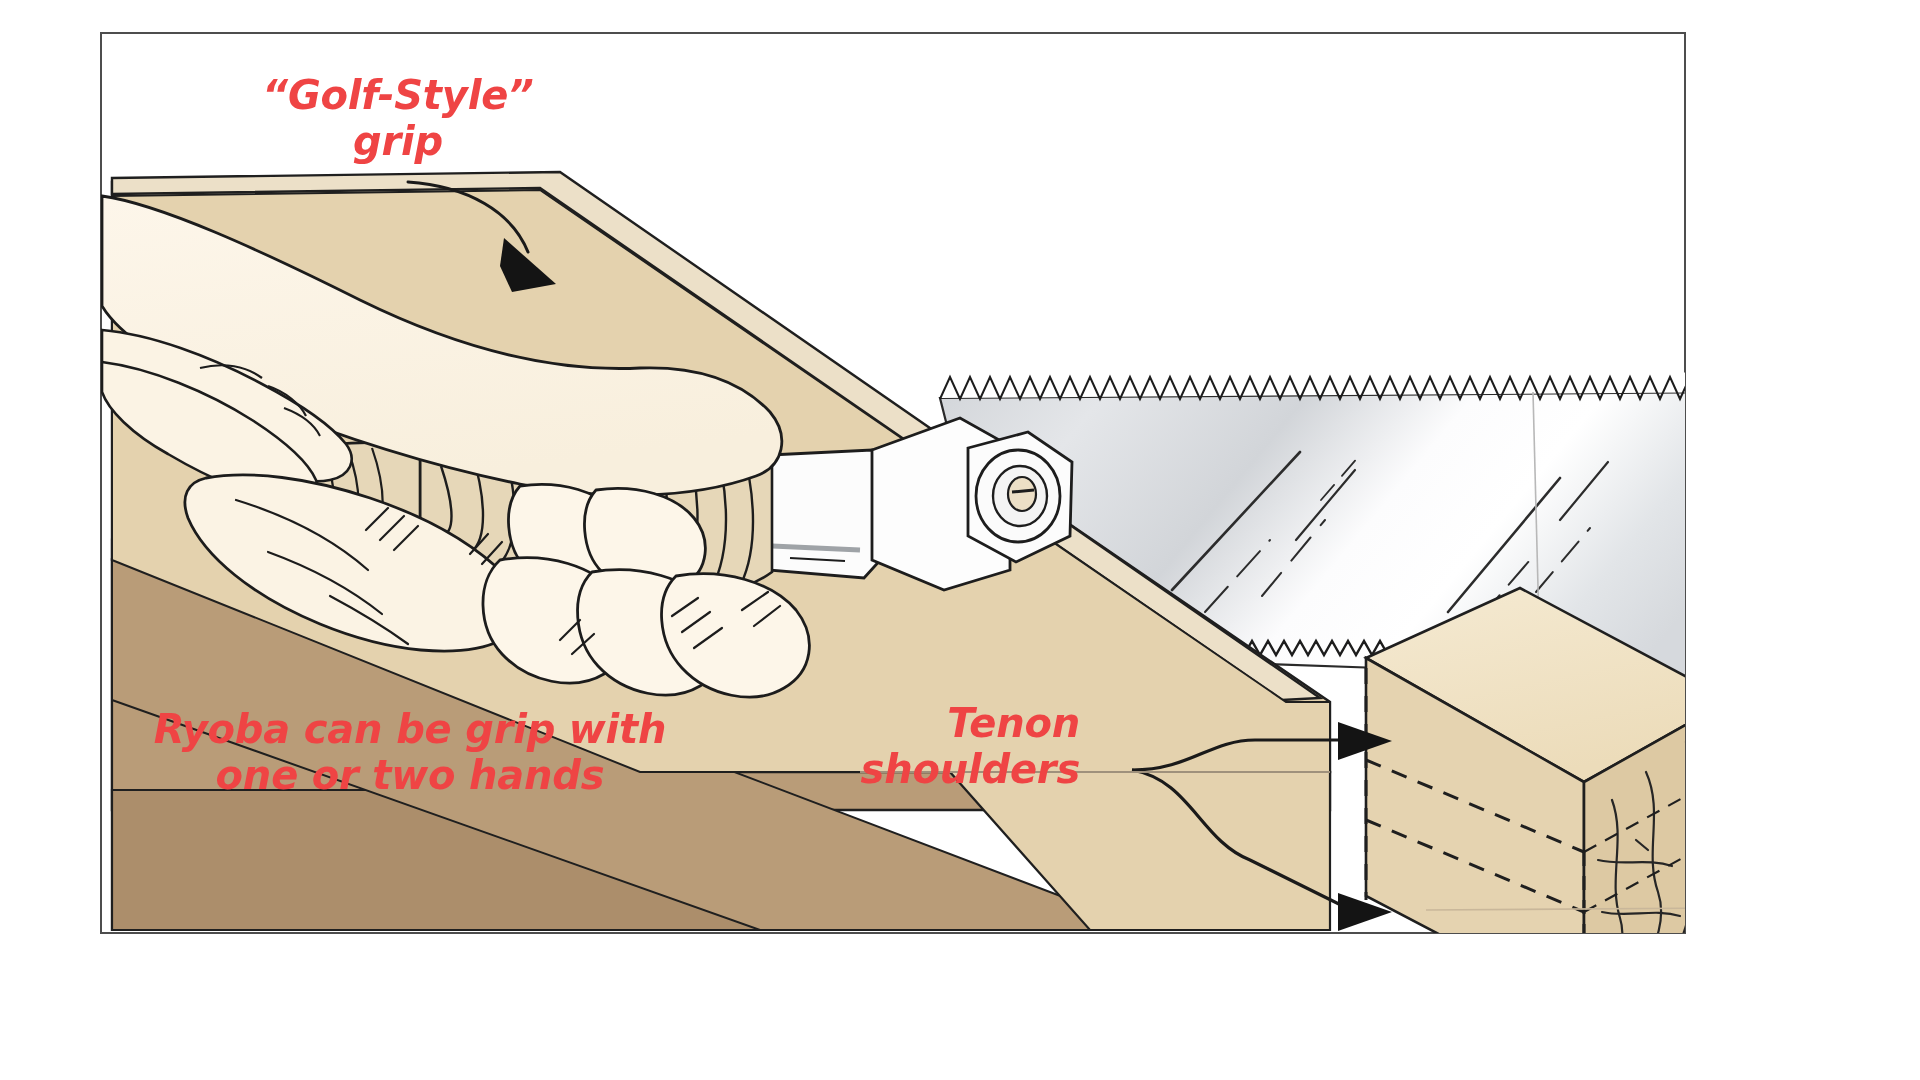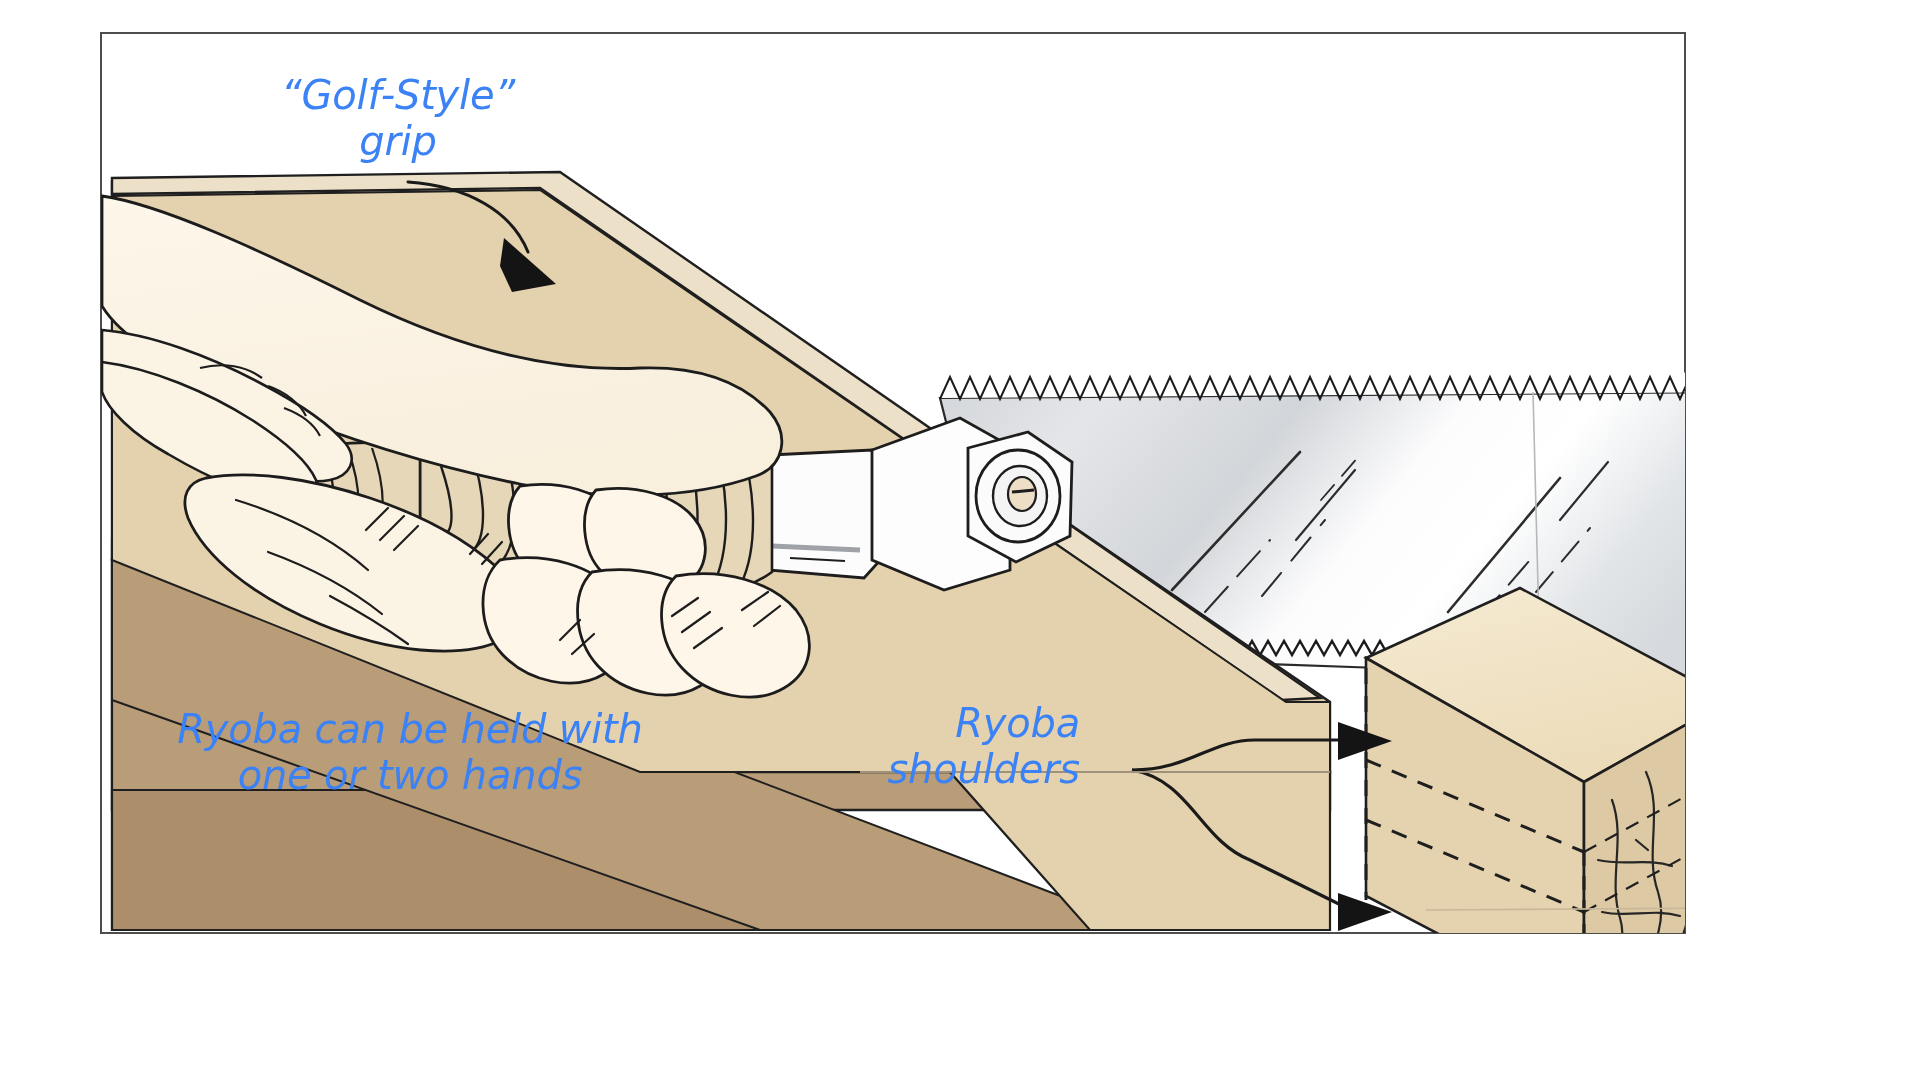--- a/index.html
+++ b/index.html
@@ -38,22 +38,22 @@
     top: 0;
     width: 1920px;
     height: 1080px;
     pointer-events: none;
   }
 
   .callout {
     position: absolute;
     font-family: "DejaVu Sans", sans-serif;
     font-style: italic;
-    font-weight: 400;
-    color: #3b82f6;
+    font-weight: 700;
+    color: #ef4444;
     line-height: 1.16;
     white-space: pre-line;
     letter-spacing: -0.2px;
   }
 
   #callout-golf-grip {
     left: 248px;
     top: 72px;
     width: 300px;
     text-align: center;
@@ -338,19 +338,19 @@
     <g clip-path="url(#frameClip)">
       <path d="M 408,182 C 468,186 512,212 528,252" stroke="#1a1a1a" stroke-width="3" fill="none" stroke-linecap="round"></path>
       <polygon points="504,238 556,284 512,292 500,266" fill="#141414"></polygon>
     </g>
   </svg>
 
   <div class="callout" id="callout-golf-grip">“Golf-Style”
 grip</div>
 
 
-  <div class="callout" id="callout-ryoba">Ryoba can be held with
+  <div class="callout" id="callout-ryoba">Ryoba can be grip with
 one or two hands</div>
 
-  <div class="callout" id="callout-tenon">Ryoba
+  <div class="callout" id="callout-tenon">Tenon
 shoulders</div>
 
 </div>
 
 </body></html>

